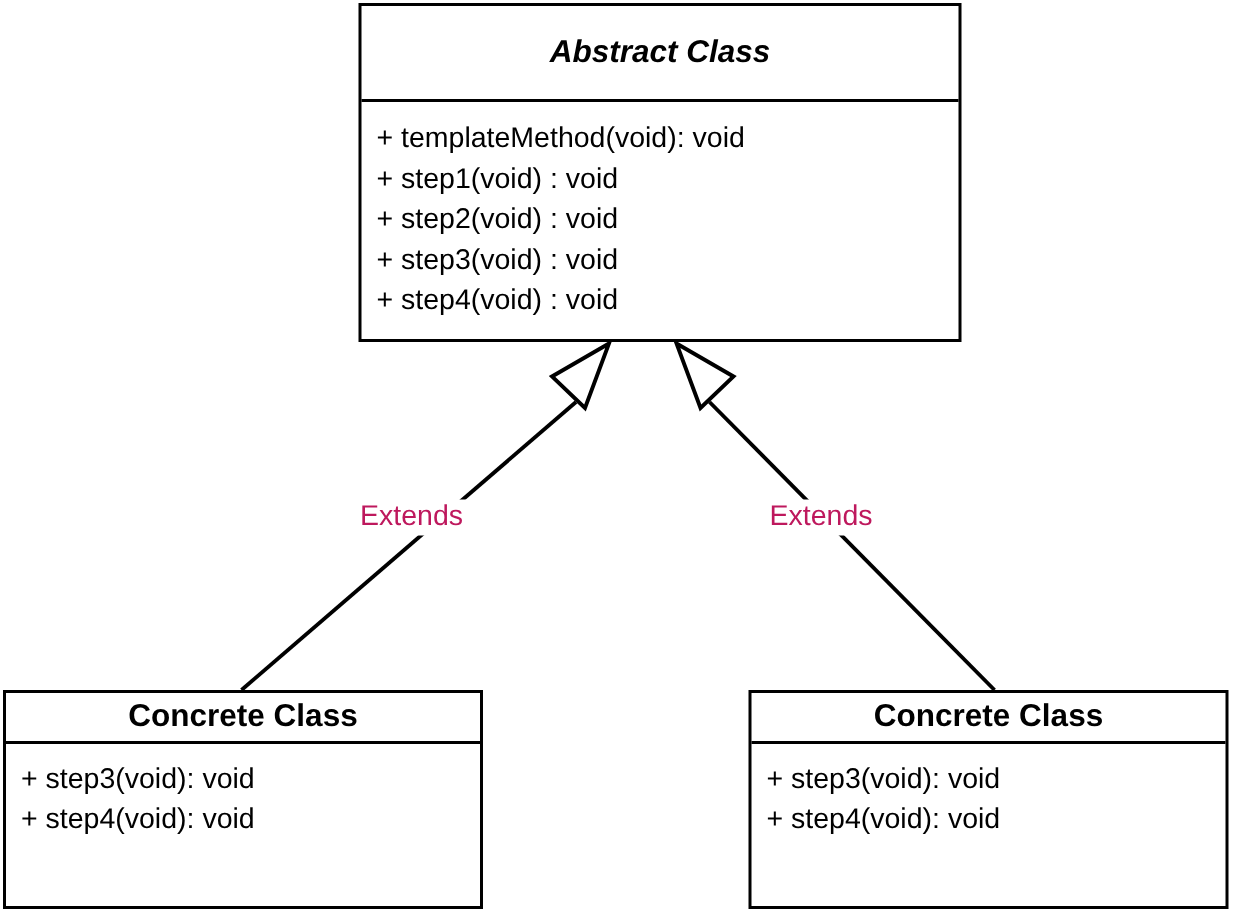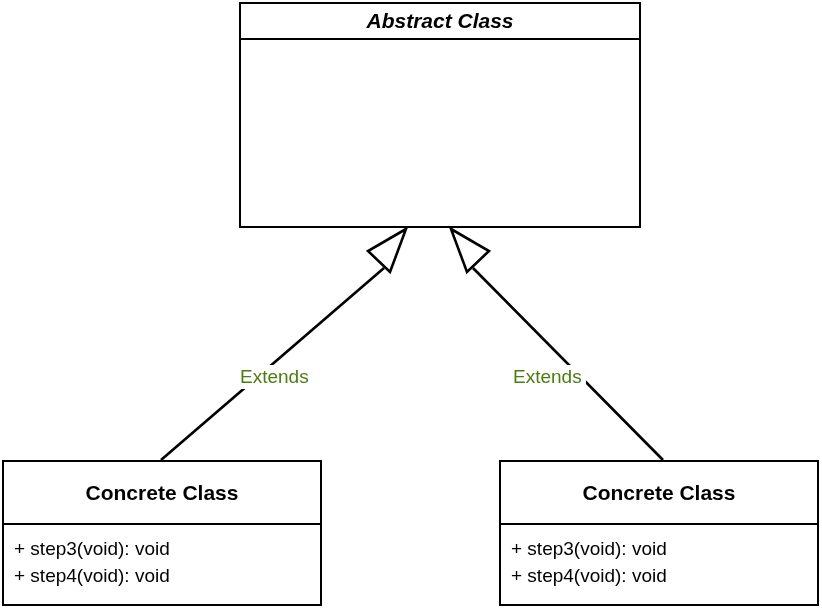--- a/index.html
+++ b/index.html
@@ -59,49 +59,48 @@
     white-space: pre;
   }
 
   
   #abstract-class {
     left: 239px;
     top: 2px;
     width: 402px;
     height: 226px;
   }
-  #abstract-class .uml-title { height: 36px; }
+  #abstract-class .uml-title { height: 64px; }
   #abstract-class .uml-members { padding-top: 11px; }
 
   
   #concrete-class-left {
     left: 2px;
     top: 460px;
     width: 320px;
     height: 146px;
   }
   #concrete-class-right {
     left: 499px;
     top: 460px;
     width: 320px;
     height: 146px;
   }
-  .uml-class.concrete .uml-title { height: 63px; }
+  .uml-class.concrete .uml-title { height: 34px; }
   .uml-class.concrete .uml-members { }
 
   
   .edge-label {
     position: absolute;
     font-size: 19px;
     line-height: 22px;
-    color: #4d7c0f;
+    color: #be185d;
     background: #ffffff;
     padding: 1px 4px;
     white-space: nowrap;
-    margin-top: 32px;
   }
   #extends-label-left  { left: 236px; top: 333px; }
   #extends-label-right { left: 509px; top: 333px; }
 </style>
 </head>
 <body>
 
 <div id="diagram-canvas">
 
   <svg id="edge-layer" viewBox="0 0 822 608" width="822" height="608" xmlns="http://www.w3.org/2000/svg">
@@ -112,20 +111,27 @@
     </g>
 
     <g>
       <line x1="663" y1="460" x2="473" y2="268" stroke="#000000" stroke-width="2.6" stroke-linecap="butt"></line>
       <polygon points="451,229 489,251 467,272" fill="#ffffff" stroke="#000000" stroke-width="2.6" stroke-linejoin="miter"></polygon>
     </g>
   </svg>
 
   <div class="uml-class abstract" id="abstract-class">
     <div class="uml-title abstract">Abstract Class</div>
+    <div class="uml-members">
+      <div class="uml-member">+ templateMethod(void): void</div>
+      <div class="uml-member">+ step1(void) : void</div>
+      <div class="uml-member">+ step2(void) : void</div>
+      <div class="uml-member">+ step3(void) : void</div>
+      <div class="uml-member">+ step4(void) : void</div>
+    </div>
   </div>
 
   <div class="uml-class concrete" id="concrete-class-left">
     <div class="uml-title">Concrete Class</div>
     <div class="uml-members">
       <div class="uml-member">+ step3(void): void</div>
       <div class="uml-member">+ step4(void): void</div>
     </div>
   </div>
 

